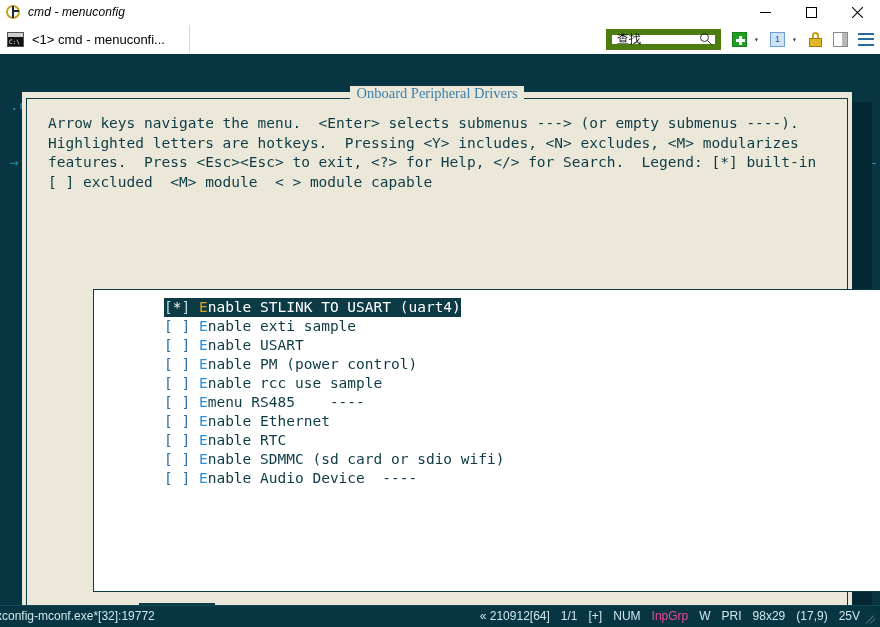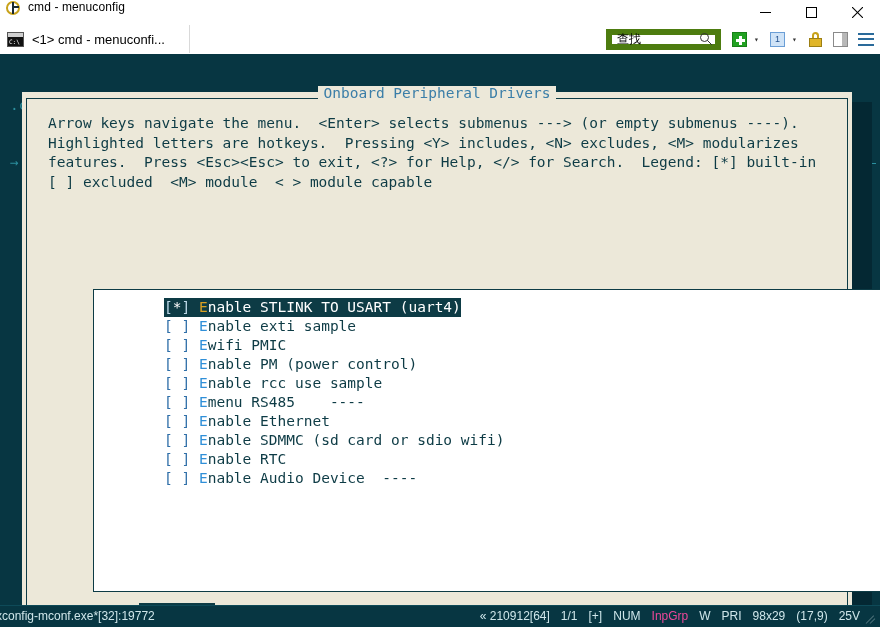--- a/index.html
+++ b/index.html
@@ -7,21 +7,21 @@
     width: 880px; height: 627px;
     overflow: hidden;
     background: #073642;
     font-family: "DejaVu Sans Mono", "Liberation Mono", monospace;
   }
 
   
   #titlebar {
     position: absolute; left: 0; top: 0; width: 880px; height: 24px;
     background: #ffffff;
-    display: flex; 
+    display: flex; align-items: center; font-style: italic;
   }
   #titlebar-icon {
     width: 16px; height: 16px; margin-left: 5px; margin-right: 7px;
     position: relative; flex: none;
   }
   #titlebar-icon .ring {
     position: absolute; left: 1px; top: 1px; width: 14px; height: 14px;
     border: 2px solid #c8a21a; border-radius: 50%;
   }
   #titlebar-icon .bar1 {
@@ -135,21 +135,21 @@
   #dialog-shadow2 {
     position: absolute; left: 852px; top: 48px; width: 20px; height: 544px;
     background: #042833;
   }
   #dlg-border {
     position: absolute; left: 4px; top: 6px; right: 4px; bottom: 6px;
     border: 1px solid #0d3b45;
   }
   #dlg-title {
     position: absolute; top: -1px; left: 0; right: 0;
-    text-align: center; pointer-events: none;
+    text-align: center; pointer-events: none; font-family: Liberation Serif, serif;
   }
   #dlg-title .t-inner {
     display: inline-block; background: #ece8d9; padding: 0 6px;
     color: #3b7ea8; font-size: 14.5px; line-height: 14px; position: relative; top: -7px;
   }
   #dlg-help {
     position: absolute; left: 26px; top: 22px; right: 10px;
     color: #0d3b45; font-size: 14.5px; line-height: 19.5px; white-space: pre;
   }
 
@@ -314,27 +314,27 @@
 
     <div id="dlg-help">Arrow keys navigate the menu.  &lt;Enter&gt; selects submenus ---&gt; (or empty submenus ----).
 Highlighted letters are hotkeys.  Pressing &lt;Y&gt; includes, &lt;N&gt; excludes, &lt;M&gt; modularizes
 features.  Press &lt;Esc&gt;&lt;Esc&gt; to exit, &lt;?&gt; for Help, &lt;/&gt; for Search.  Legend: [*] built-in
 [ ] excluded  &lt;M&gt; module  &lt; &gt; module capable</div>
 
     <div id="listbox">
       <div id="list">
           <div class="row selected"><span class="chk">[<b>*</b>]</span> <span class="hot">E</span><span class="lbl">nable STLINK TO USART (uart4)</span></div>
           <div class="row"><span class="chk">[<b> </b>]</span> <span class="hot">E</span><span class="lbl">nable exti sample</span></div>
-          <div class="row"><span class="chk">[<b> </b>]</span> <span class="hot">E</span><span class="lbl">wifi PMIC</span></div>
+          <div class="row"><span class="chk">[<b> </b>]</span> <span class="hot">E</span><span class="lbl">nable USART</span></div>
           <div class="row"><span class="chk">[<b> </b>]</span> <span class="hot">E</span><span class="lbl">nable PM (power control)</span></div>
           <div class="row"><span class="chk">[<b> </b>]</span> <span class="hot">E</span><span class="lbl">nable rcc use sample</span></div>
           <div class="row"><span class="chk">[<b> </b>]</span> <span class="hot">E</span><span class="lbl">menu RS485    ----</span></div>
           <div class="row"><span class="chk">[<b> </b>]</span> <span class="hot">E</span><span class="lbl">nable Ethernet</span></div>
+          <div class="row"><span class="chk">[<b> </b>]</span> <span class="hot">E</span><span class="lbl">nable RTC</span></div>
           <div class="row"><span class="chk">[<b> </b>]</span> <span class="hot">E</span><span class="lbl">nable SDMMC (sd card or sdio wifi)</span></div>
-          <div class="row"><span class="chk">[<b> </b>]</span> <span class="hot">E</span><span class="lbl">nable RTC</span></div>
           <div class="row"><span class="chk">[<b> </b>]</span> <span class="hot">E</span><span class="lbl">nable Audio Device  ----</span></div>
         </div>
     </div>
 
     <div id="buttons"><div class="btn active"><span class="brk">&lt;</span><span class="bh">S</span><span class="">elect</span><span class="brk">&gt;</span></div><div class="btn"><span class="brk">&lt;</span> <span class="bh">E</span><span class="bdim">xit </span><span class="brk">&gt;</span></div><div class="btn"><span class="brk">&lt;</span> <span class="bh">H</span><span class="bdim">elp </span><span class="brk">&gt;</span></div><div class="btn"><span class="brk">&lt;</span> <span class="bh">S</span><span class="bdim">ave </span><span class="brk">&gt;</span></div><div class="btn"><span class="brk">&lt;</span> <span class="bh">L</span><span class="bdim">oad </span><span class="brk">&gt;</span></div></div>
   </div>
 </div>
 
 <div id="statusbar">
   <div id="status-left">xconfig-mconf.exe*[32]:19772</div>

